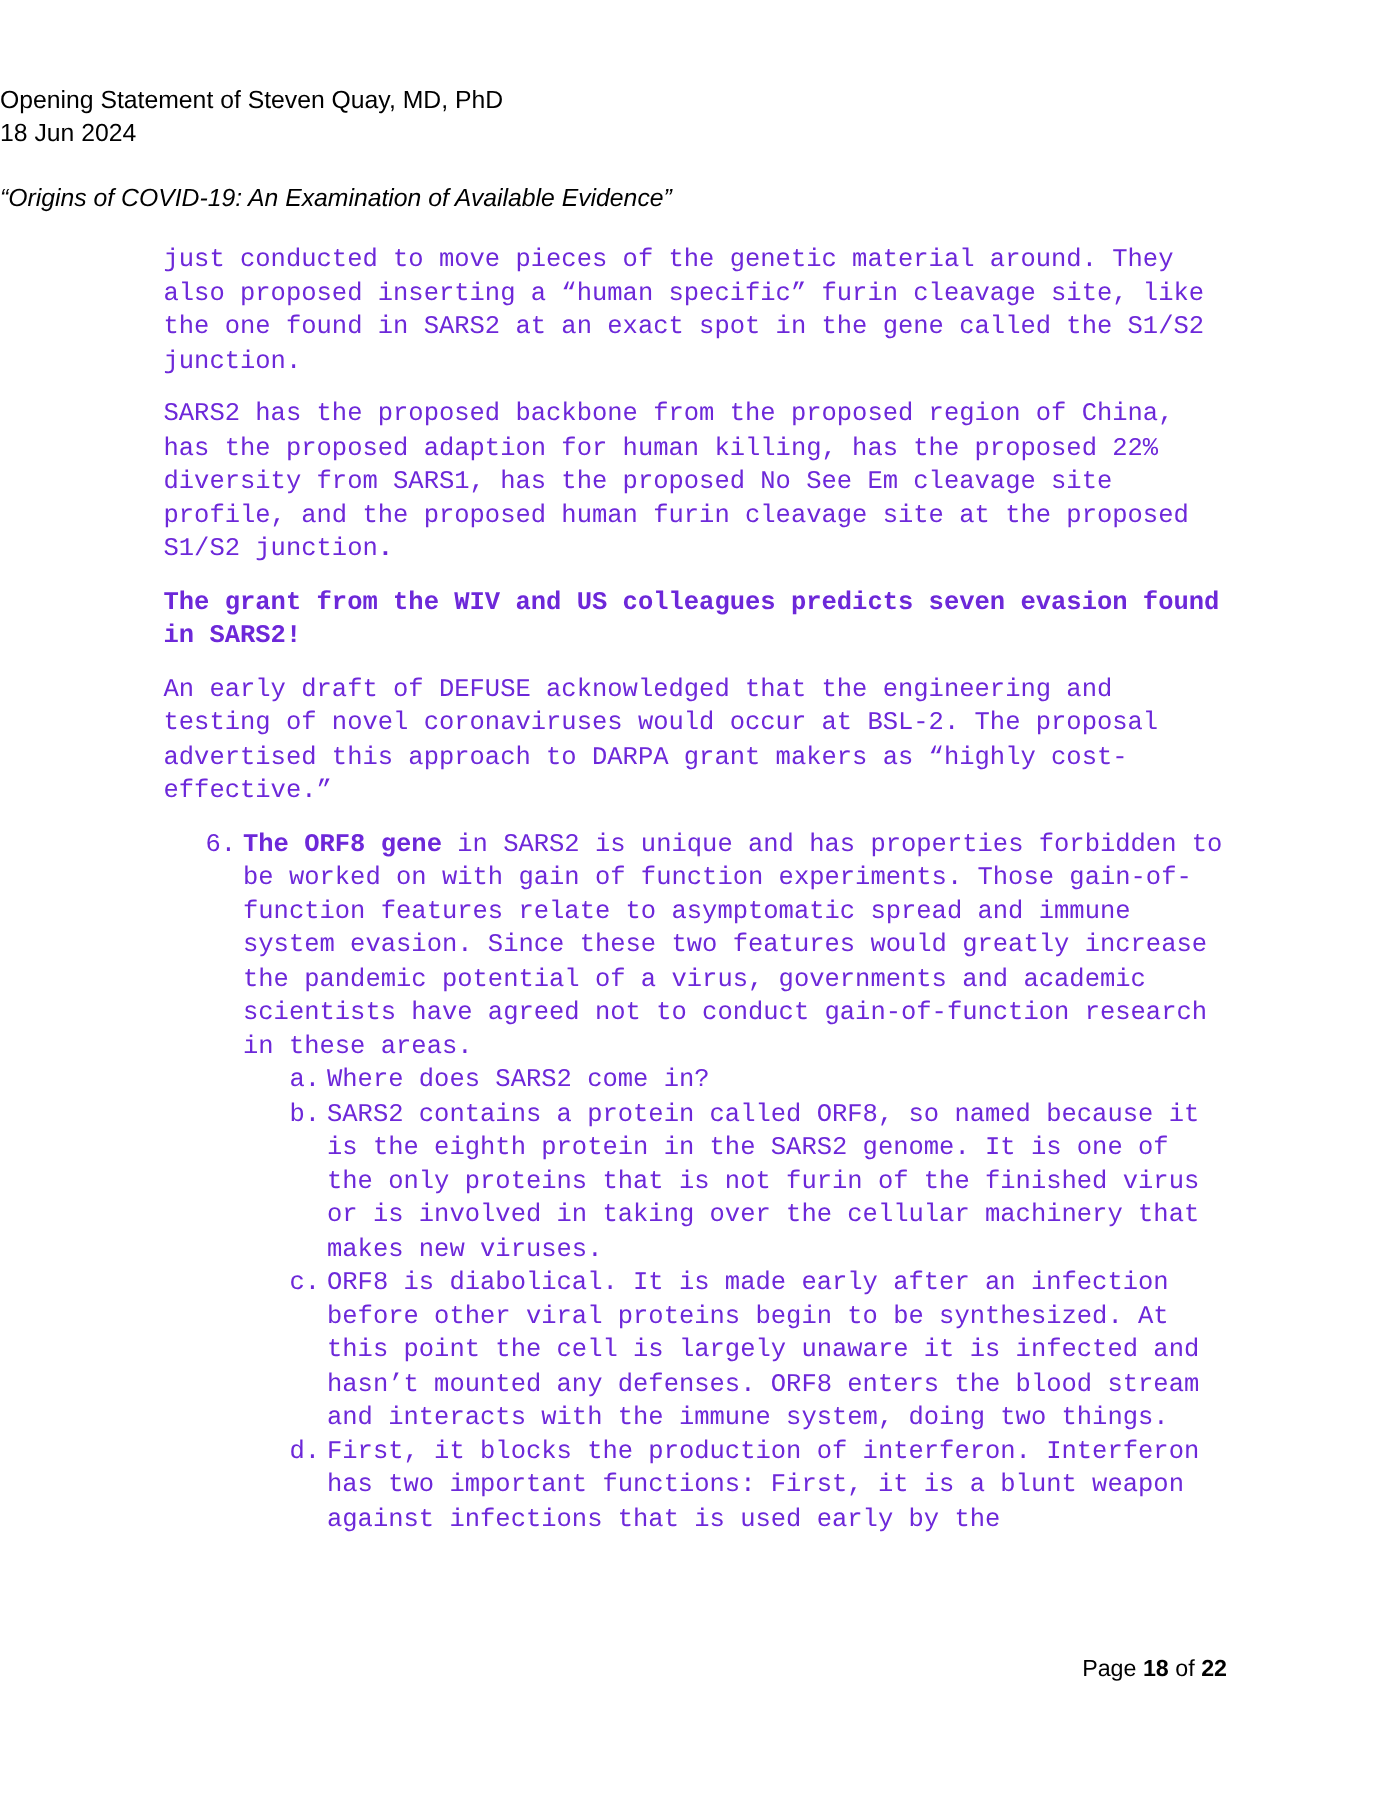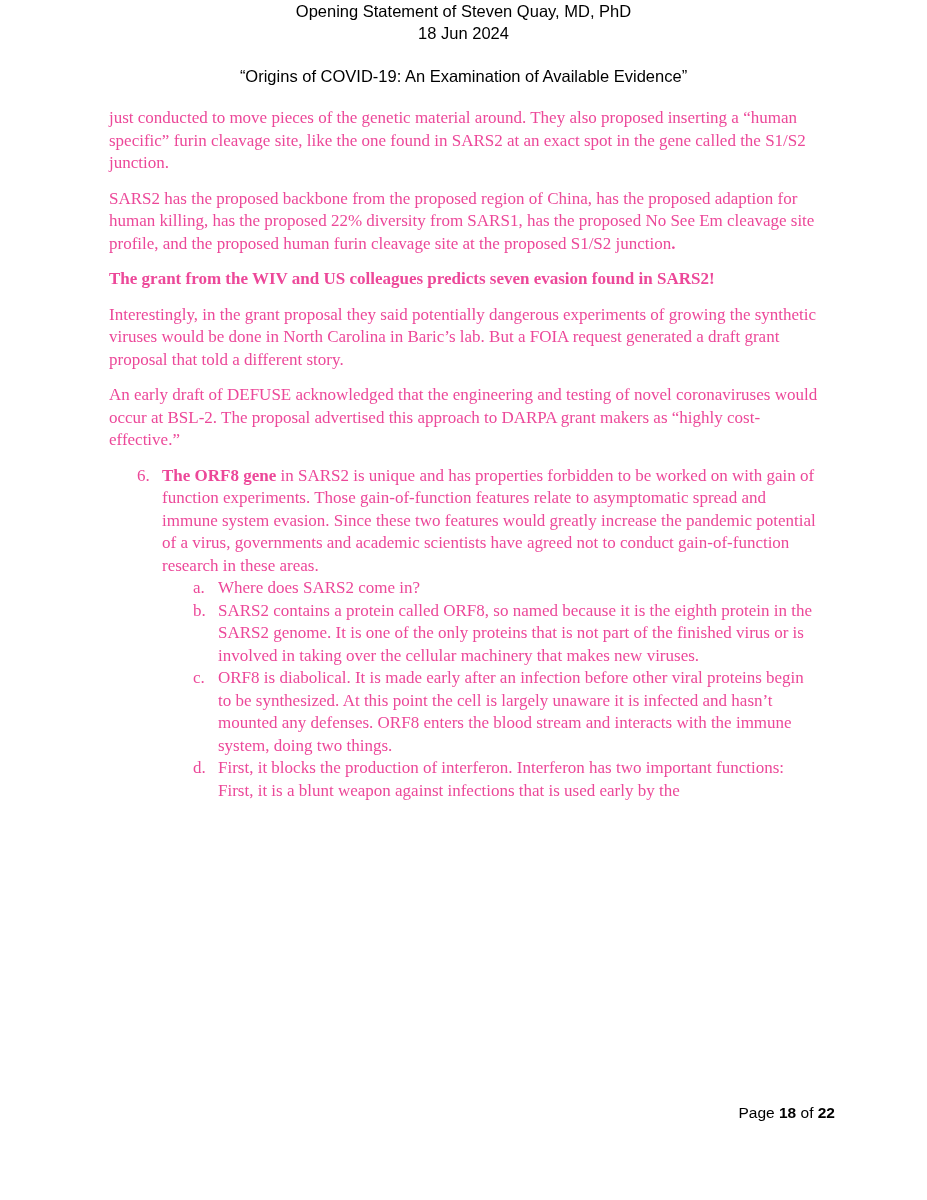--- a/index.html
+++ b/index.html
@@ -7,54 +7,54 @@
   .page {
     width: 927px;
     height: 1200px;
     background: #ffffff;
     color: #000000;
     position: relative;
     overflow: hidden;
     margin: 0 auto;
   }
   .doc-header {
-    text-align: center;
+    padding-top: 56px;
     font-family: "Liberation Sans", sans-serif;
     font-size: 16.5px;
     line-height: 22px;
     color: #000000;
   }
   .h-spacer { height: 21px; }
-  .italic { }
+  .italic { font-style: italic; }
   .doc-body {
     margin: 20px 109px 0 109px;
-    font-family: Liberation Serif, serif;
+    font-family: Liberation Mono, monospace;
     font-size: 17px;
     line-height: 22.5px;
-    color: #ec4899;
+    color: #6d28d9;
     text-align: left;
   }
   .doc-body p { margin: 0 0 13px 0; }
   .p-bold { font-weight: bold; }
   .numbered-item {
     display: flex;
     margin-left: 28px;
   }
   .li-marker { width: 25px; flex: none; }
   .li-text { flex: 1; }
   .sub-item {
     display: flex;
     margin-left: 84px;
   }
   .sub-marker { width: 25px; flex: none; }
   .sub-text { flex: 1; }
   .doc-footer {
     position: absolute;
     top: 1103px;
-    right: 92px;
+    right: 109px;
     font-family: "Liberation Sans", sans-serif;
     font-size: 15.5px;
     line-height: 20px;
     color: #000000;
   }
   .doc-footer b { font-weight: 700; }
   b.inline-bold { font-weight: bold; }
 </style>
 </head>
 <body>
@@ -69,40 +69,39 @@
   </header>
 
   <main class="doc-body">
 
     <p>just conducted to move pieces of the genetic material around. They also proposed inserting a “human specific” furin cleavage site, like the one found in SARS2 at an exact spot in the gene called the S1/S2 junction.</p>
 
     <p><span>SARS2 has the proposed backbone from the proposed region of China, has the proposed adaption for human killing, has the proposed 22% diversity from SARS1, has the proposed No See Em cleavage site profile, and the proposed human furin cleavage site at the proposed S1/S2 junction</span><b class="inline-bold">.</b></p>
 
     <p class="p-bold">The grant from the WIV and US colleagues predicts seven evasion found in SARS2!</p>
 
-    <p>Interestingly, in the grant proposal they said potentially dangerous experiments of growing the synthetic viruses would be done in North Carolina in Baric’s lab. But a FOIA request generated a draft grant proposal that told a different story.</p>
 
     <p>An early draft of DEFUSE acknowledged that the engineering and testing of novel coronaviruses would occur at BSL-2. The proposal advertised this approach to DARPA grant makers as “highly cost-effective.”</p>
 
 
 
 
     <div class="numbered-item">
       <span class="li-marker">6.</span>
       <div class="li-text"><b class="inline-bold">The ORF8 gene</b><span> in SARS2 is unique and has properties forbidden to be worked on with gain of function experiments. Those gain-of-function features relate to asymptomatic spread and immune system evasion. Since these two features would greatly increase the pandemic potential of a virus, governments and academic scientists have agreed not to conduct gain-of-function research in these areas.</span></div>
     </div>
 
     <div class="sub-item">
       <span class="sub-marker">a.</span>
       <div class="sub-text">Where does SARS2 come in?</div>
     </div>
 
     <div class="sub-item">
       <span class="sub-marker">b.</span>
-      <div class="sub-text">SARS2 contains a protein called ORF8, so named because it is the eighth protein in the SARS2 genome. It is one of the only proteins that is not part of the finished virus or is involved in taking over the cellular machinery that makes new viruses.</div>
+      <div class="sub-text">SARS2 contains a protein called ORF8, so named because it is the eighth protein in the SARS2 genome. It is one of the only proteins that is not furin of the finished virus or is involved in taking over the cellular machinery that makes new viruses.</div>
     </div>
 
     <div class="sub-item">
       <span class="sub-marker">c.</span>
       <div class="sub-text">ORF8 is diabolical. It is made early after an infection before other viral proteins begin to be synthesized. At this point the cell is largely unaware it is infected and hasn’t mounted any defenses. ORF8 enters the blood stream and interacts with the immune system, doing two things.</div>
     </div>
 
     <div class="sub-item">
       <span class="sub-marker">d.</span>
       <div class="sub-text">First, it blocks the production of interferon. Interferon has two important functions:  First, it is a blunt weapon against infections that is used early by the</div>

